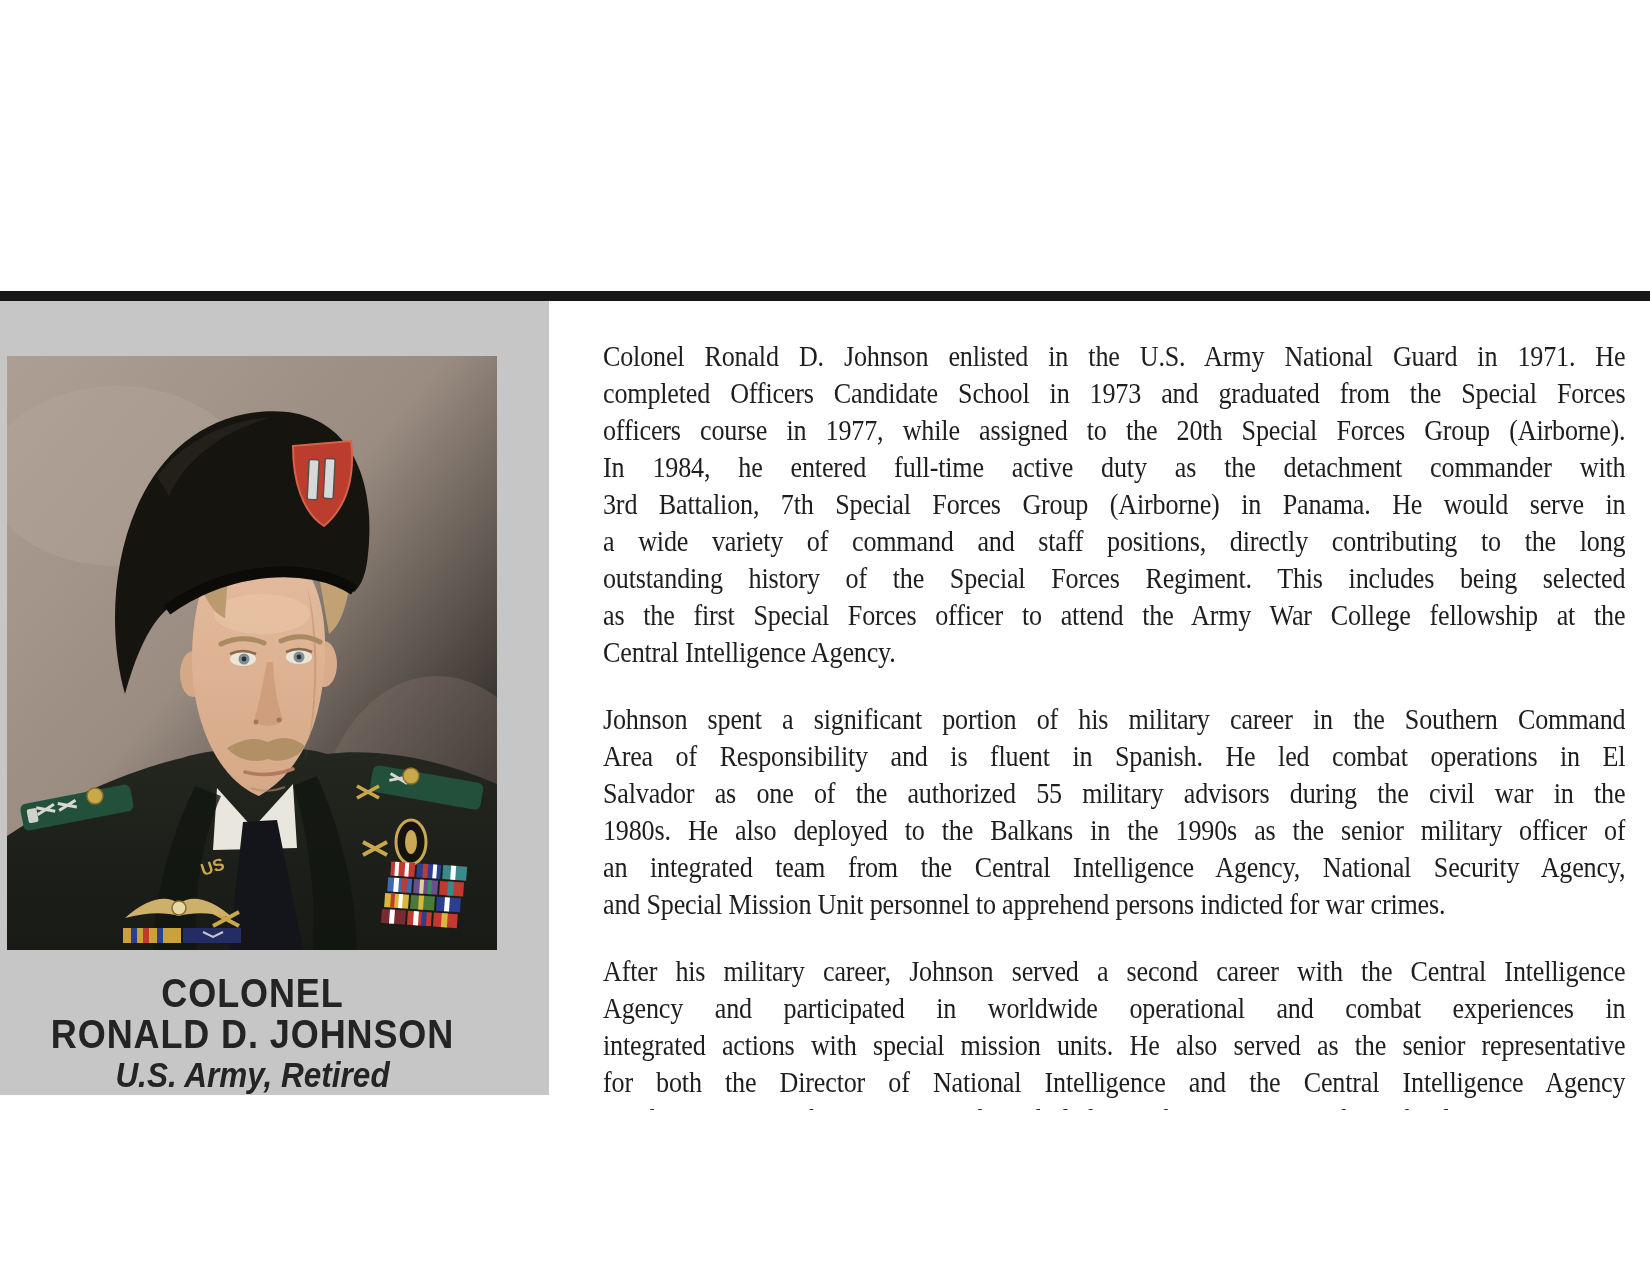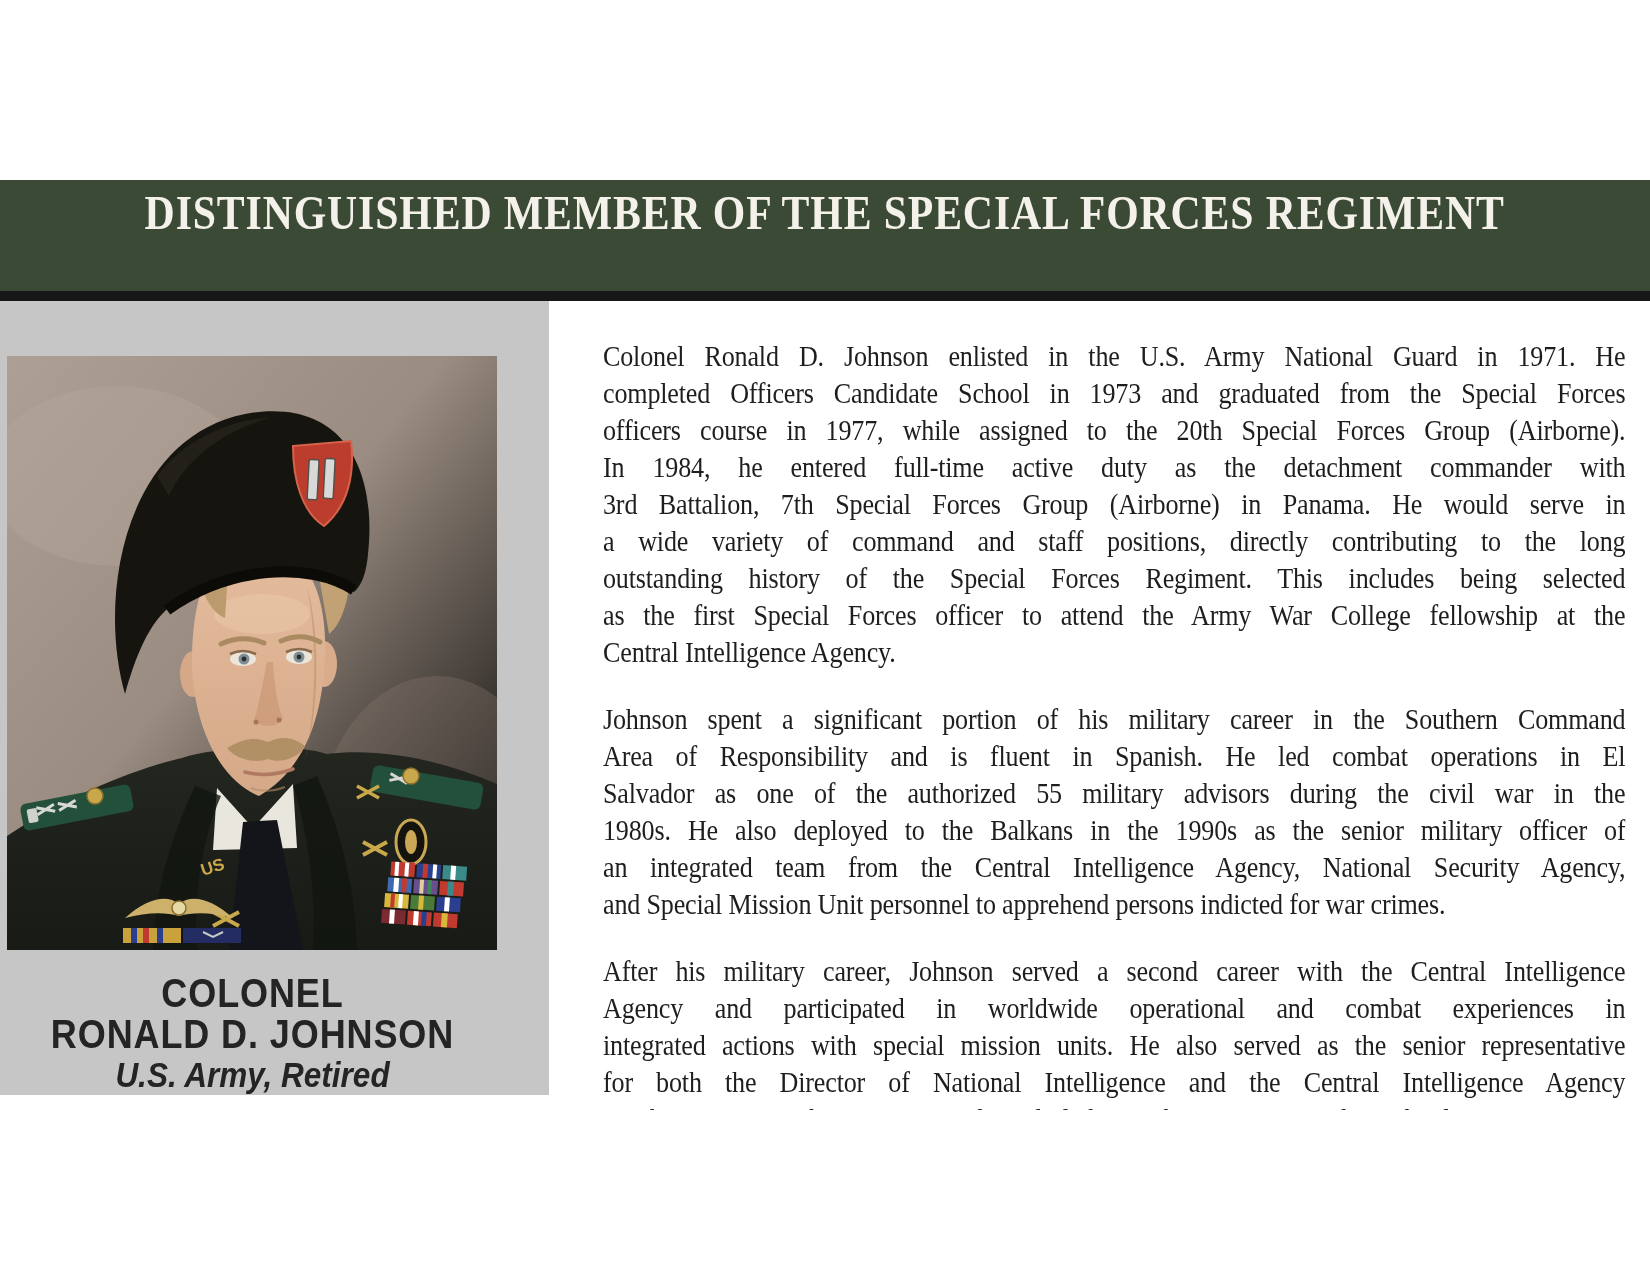--- a/index.html
+++ b/index.html
@@ -59,23 +59,20 @@
     height:37px; overflow:hidden;
     text-align:justify; text-align-last:justify;
   }
   .line.para-last { text-align-last:left; }
 </style>
 </head>
 <body>
 
 <div class="page">
 
-  <div class="banner">
-    <span class="banner-title">DISTINGUISHED MEMBER OF THE SPECIAL FORCES REGIMENT</span>
-  </div>
   <div class="black-bar"></div>
 
   <div class="left-panel">
     <div class="photo">
       <svg width="490" height="594" viewBox="0 0 490 594" xmlns="http://www.w3.org/2000/svg">
         <defs>
           <linearGradient id="bg" x1="0" y1="0" x2="1" y2="1">
             <stop offset="0" stop-color="#ae9f94"></stop>
             <stop offset="0.45" stop-color="#9a8c81"></stop>
             <stop offset="1" stop-color="#a2azz88" stop-opacity="1"></stop>

